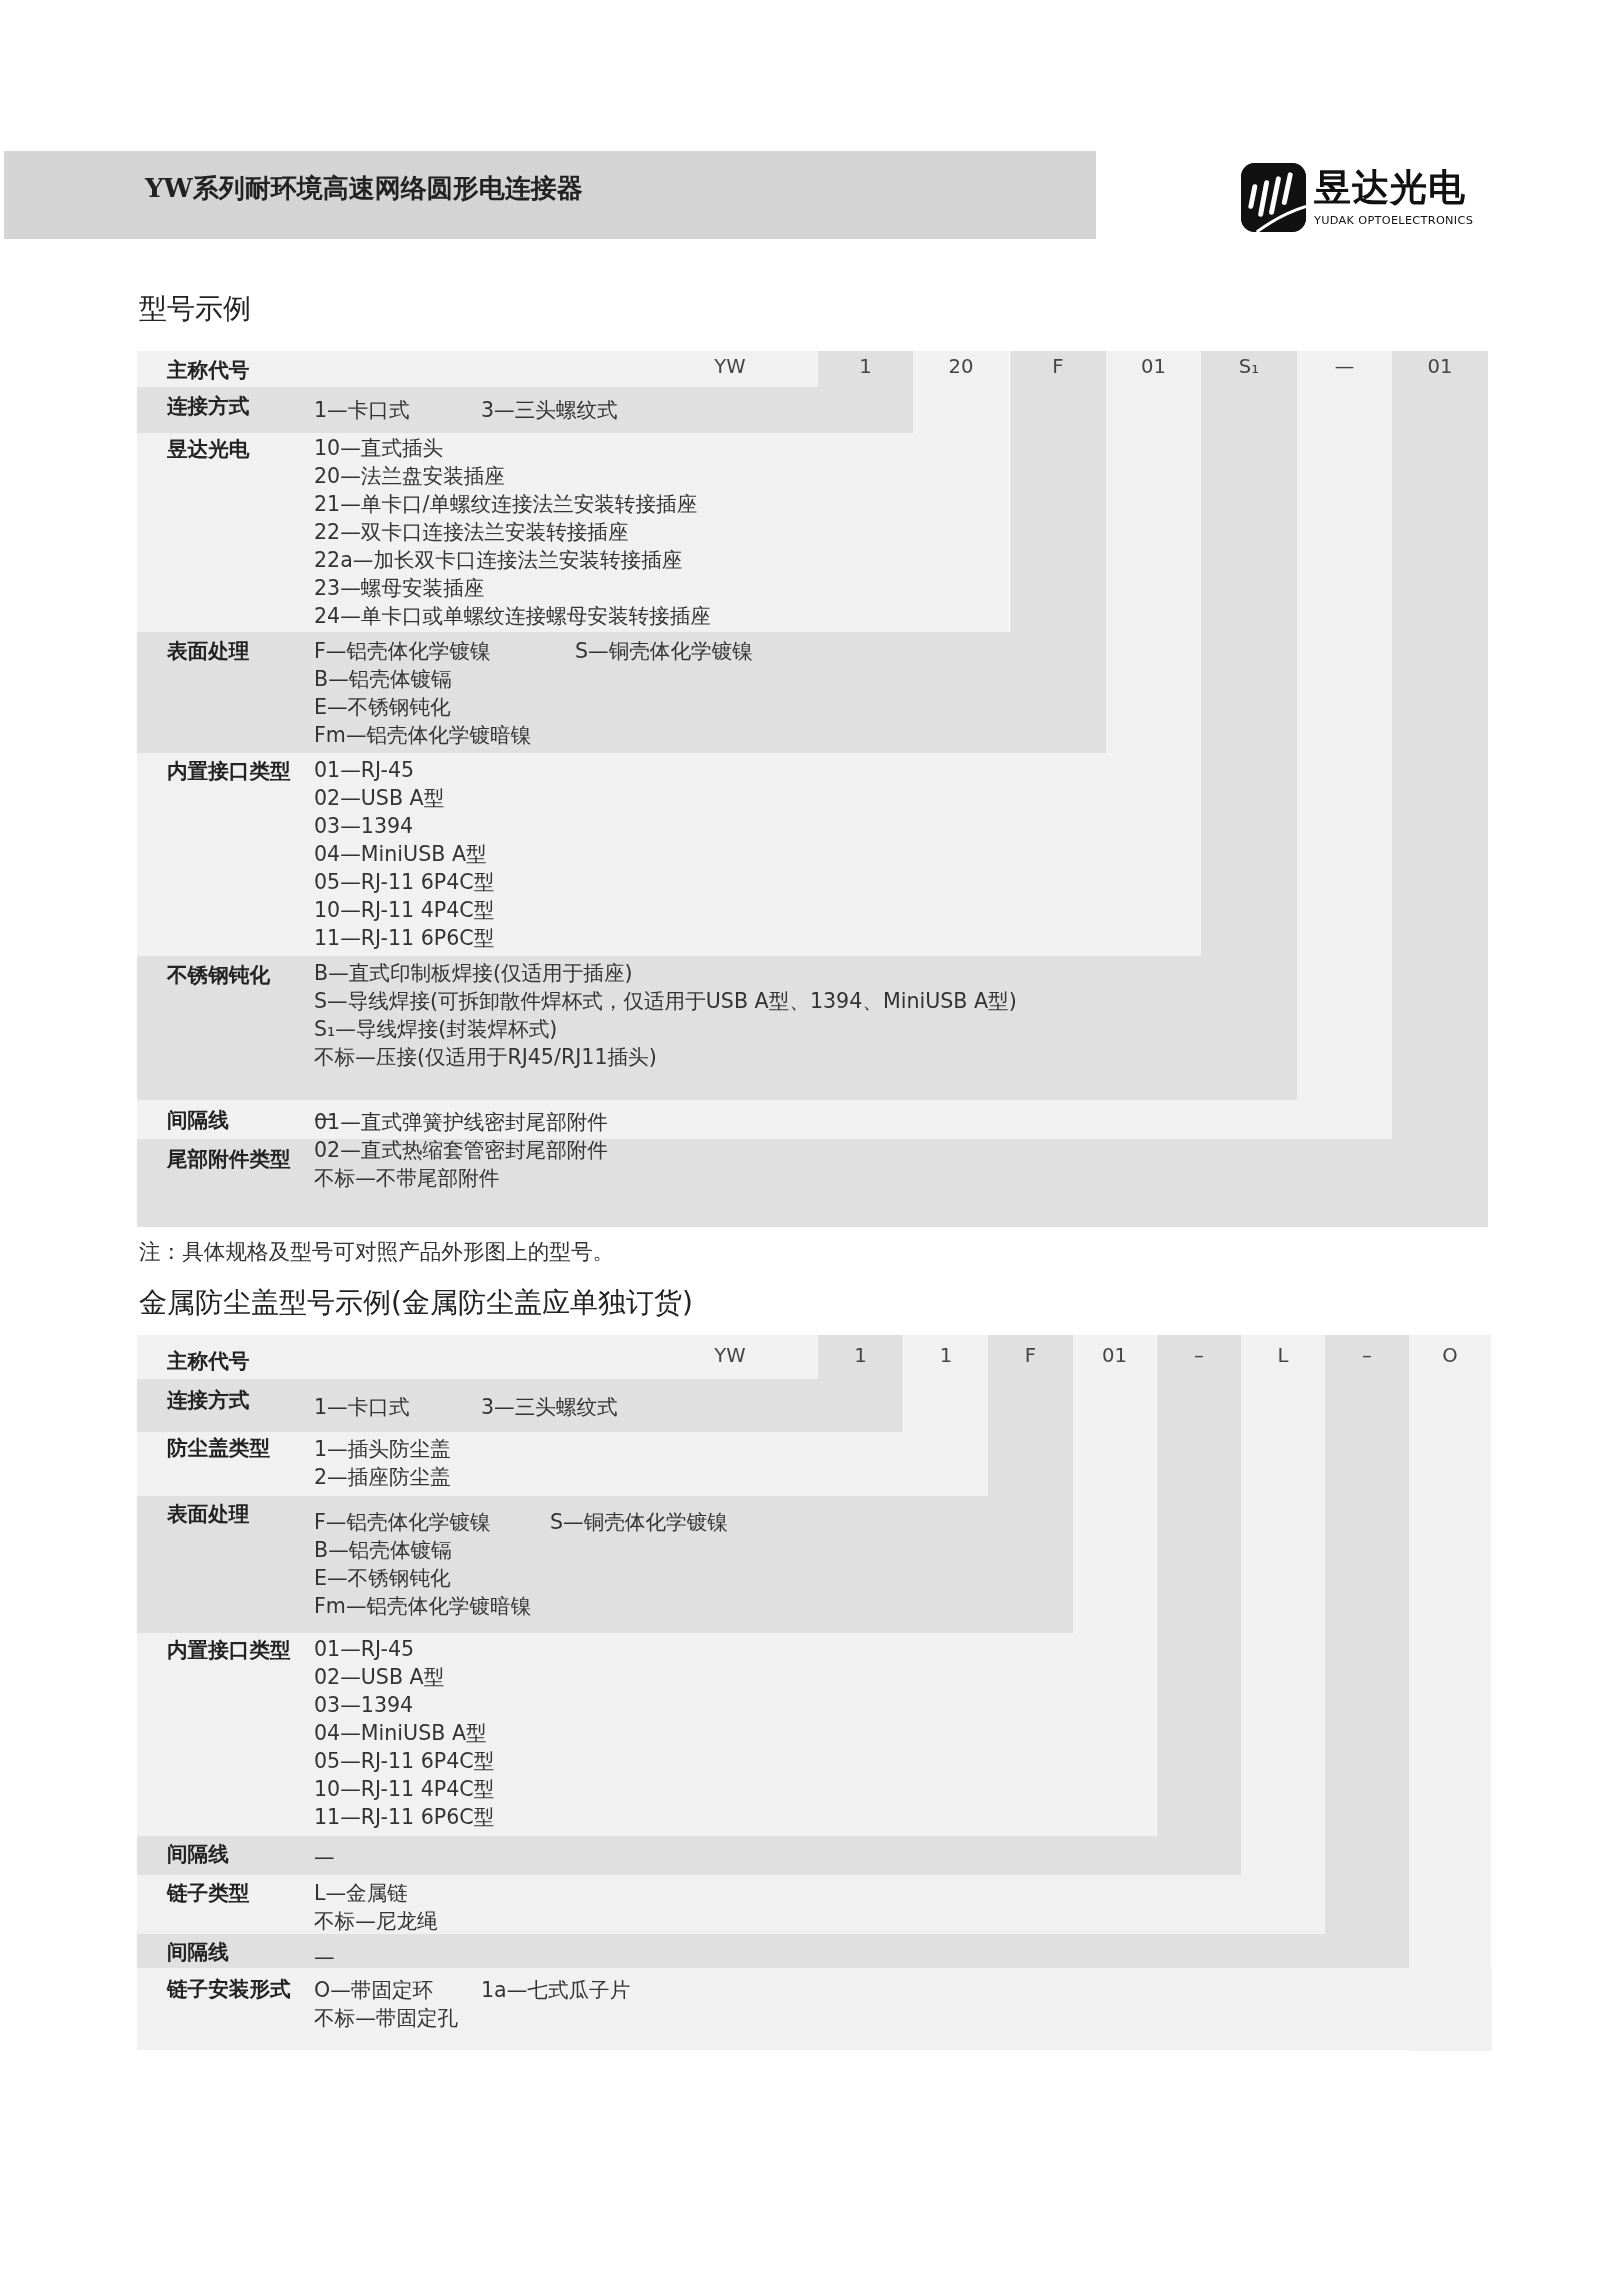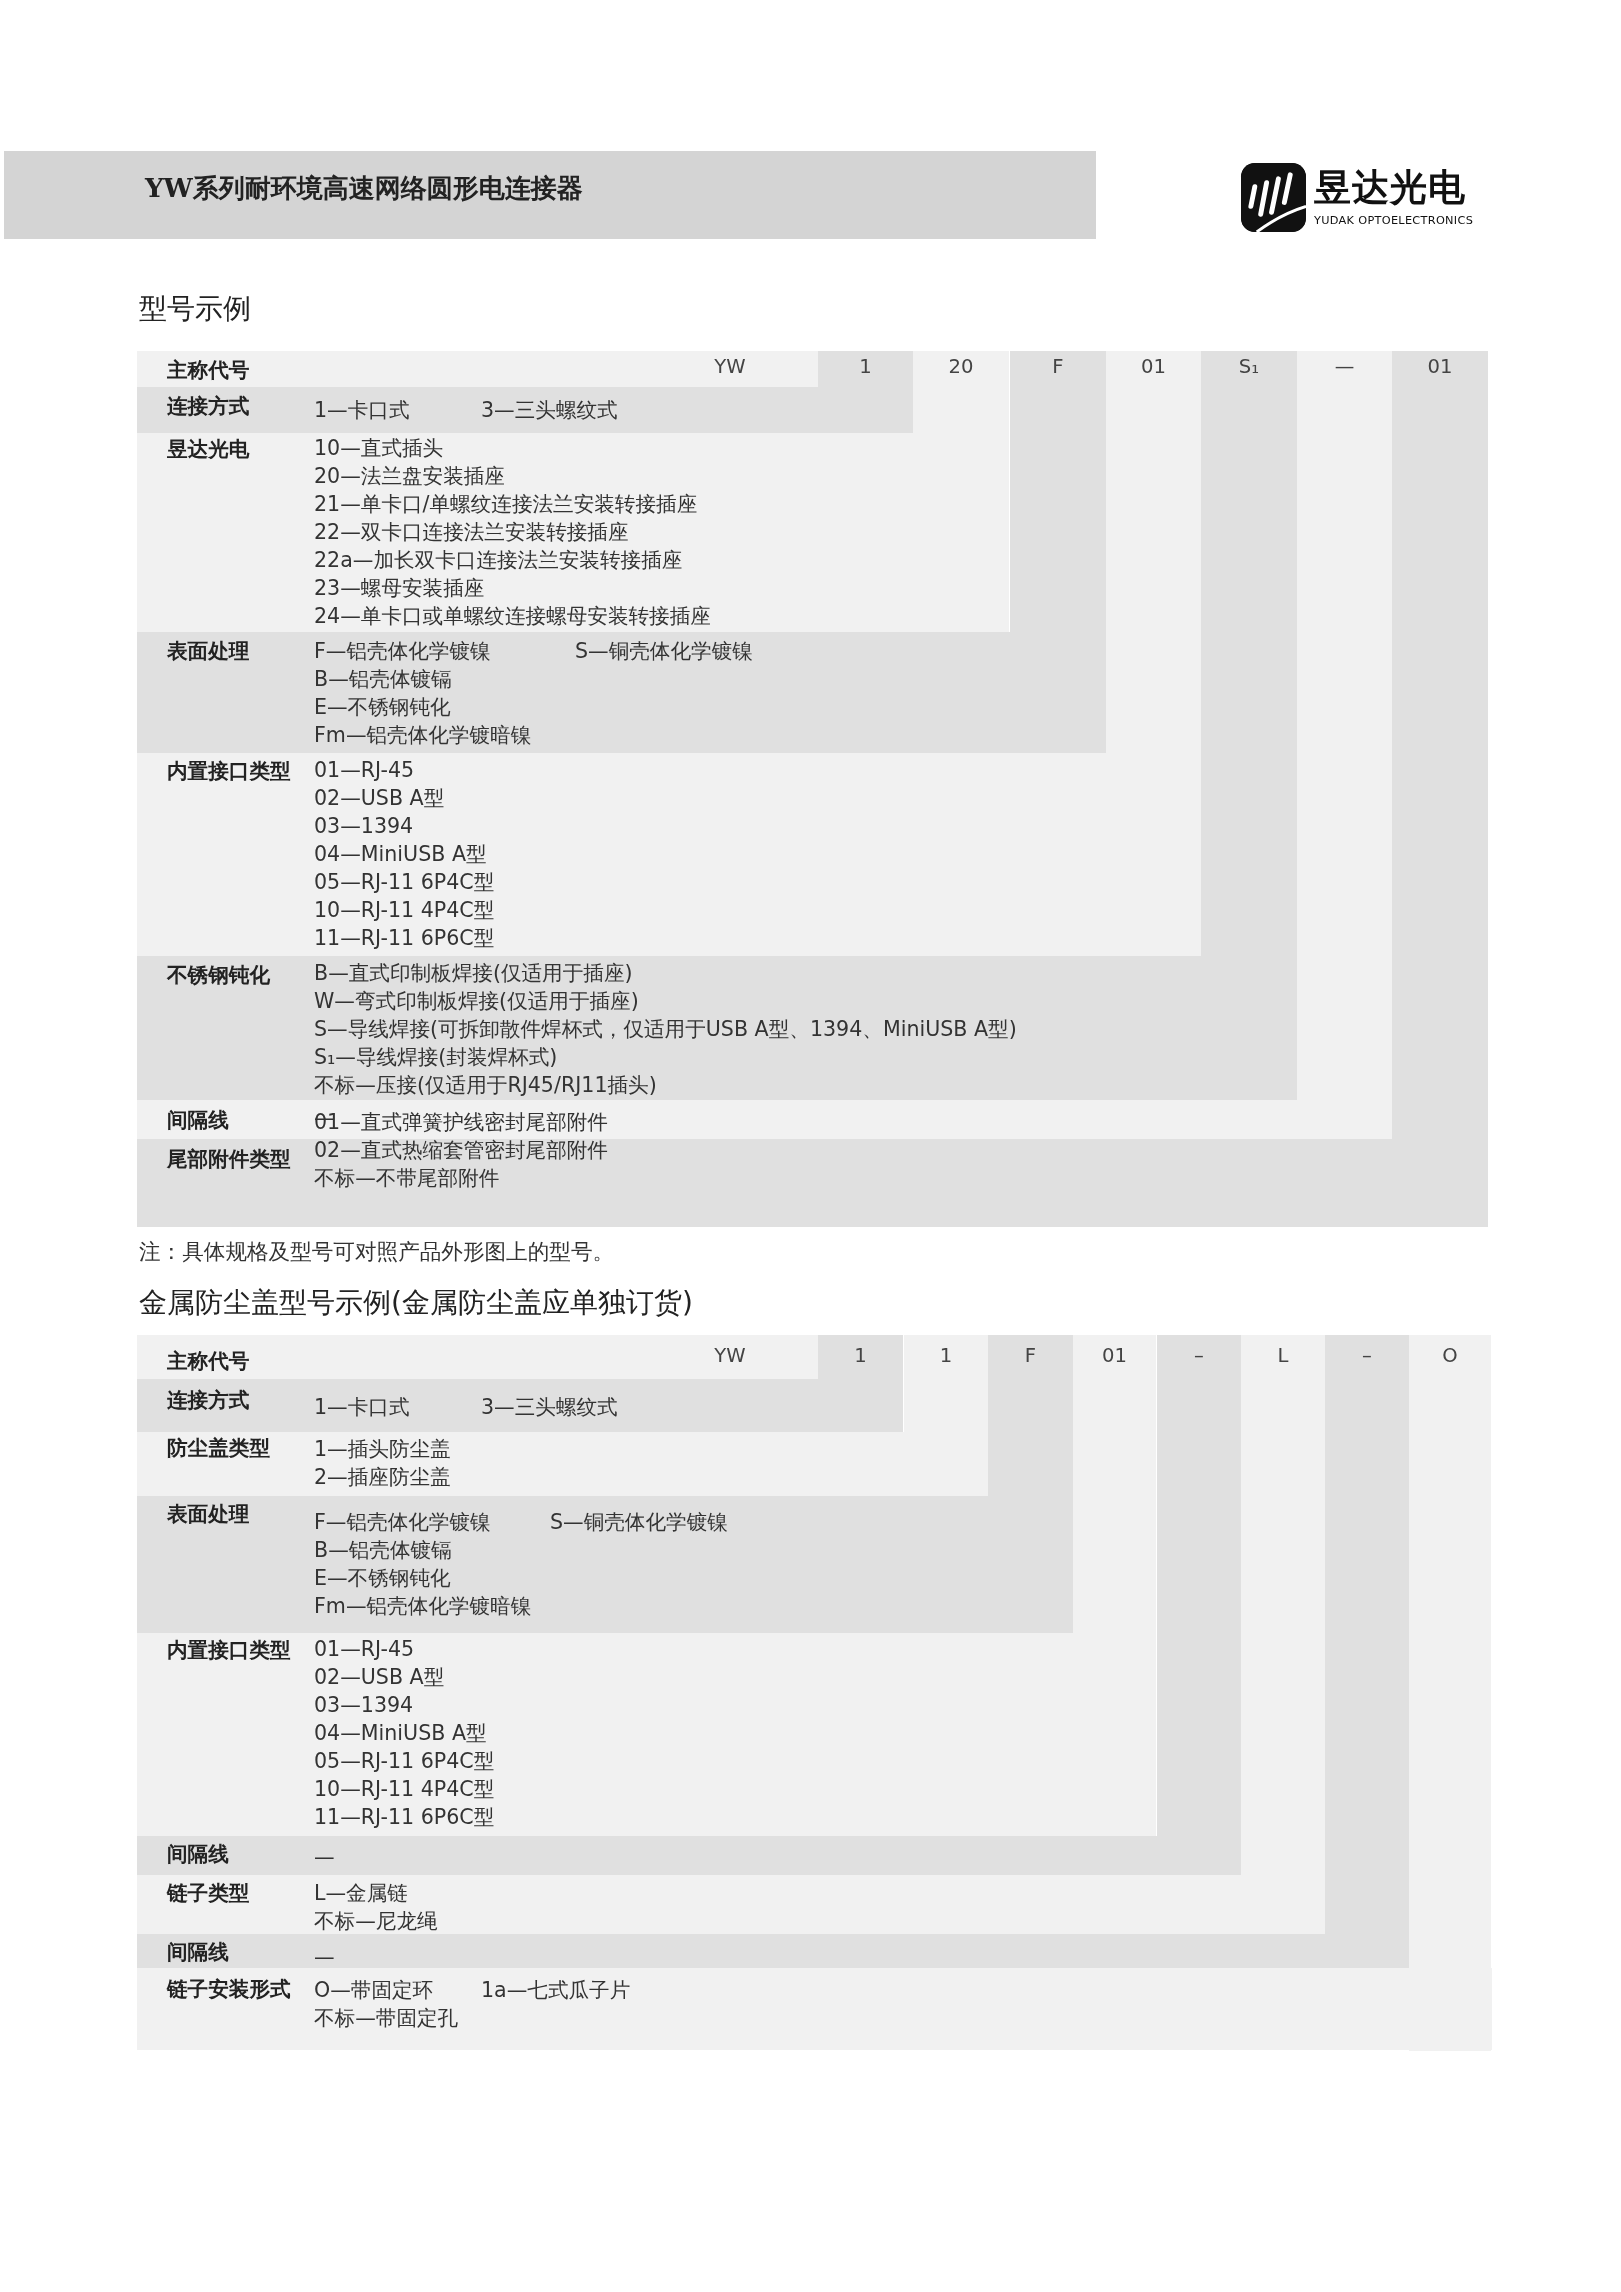--- a/index.html
+++ b/index.html
@@ -105,21 +105,20 @@
     <span class="opt-line">01—RJ-45</span>
     <span class="opt-line">02—USB A型</span>
     <span class="opt-line">03—1394</span>
     <span class="opt-line">04—MiniUSB A型</span>
     <span class="opt-line">05—RJ-11 6P4C型</span>
     <span class="opt-line">10—RJ-11 4P4C型</span>
     <span class="opt-line">11—RJ-11 6P6C型</span>
   </div>
   <div class="opts" style="top:959px;">
     <span class="opt-line">B—直式印制板焊接(仅适用于插座)</span>
-    <span class="opt-line">W—弯式印制板焊接(仅适用于插座)</span>
     <span class="opt-line">S—导线焊接(可拆卸散件焊杯式，仅适用于USB A型、1394、MiniUSB A型)</span>
     <span class="opt-line">S₁—导线焊接(封装焊杯式)</span>
     <span class="opt-line">不标—压接(仅适用于RJ45/RJ11插头)</span>
   </div>
   <div class="opts" style="top:1104px;">
     <span class="opt-line">—</span>
   </div>
   <div class="opts" style="top:1108px;">
     <span class="opt-line">01—直式弹簧护线密封尾部附件</span>
     <span class="opt-line">02—直式热缩套管密封尾部附件</span>

